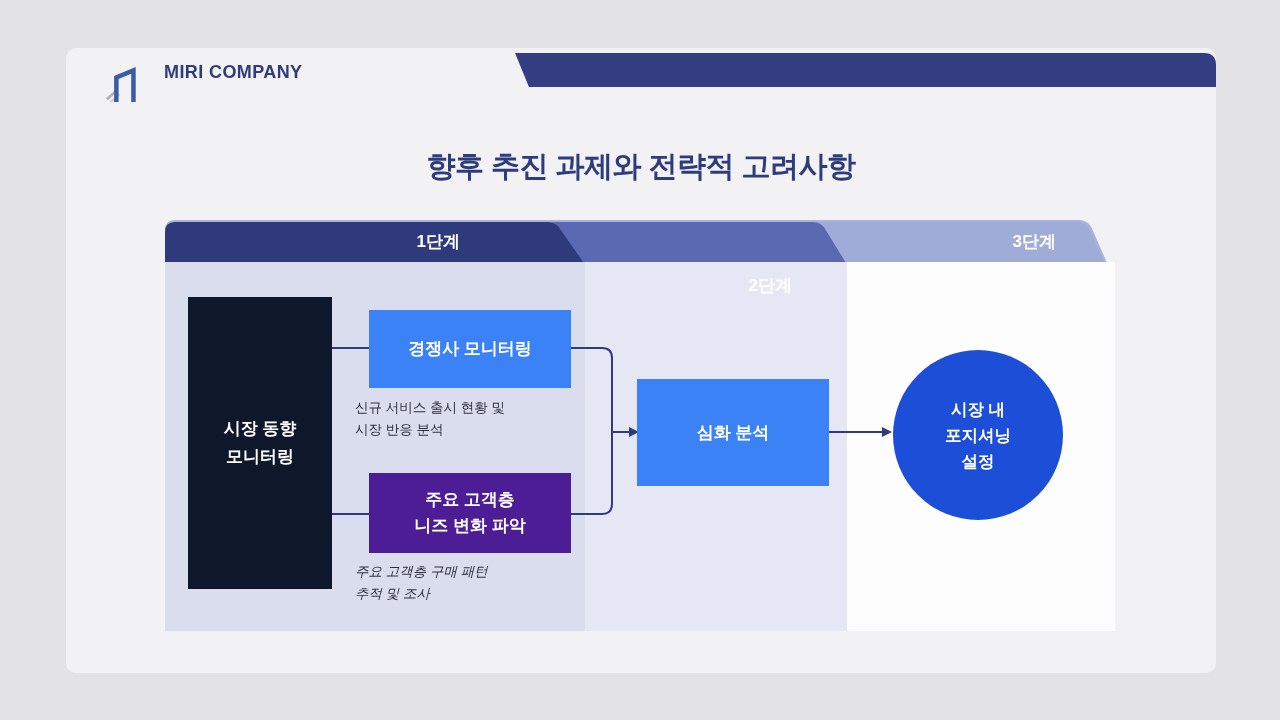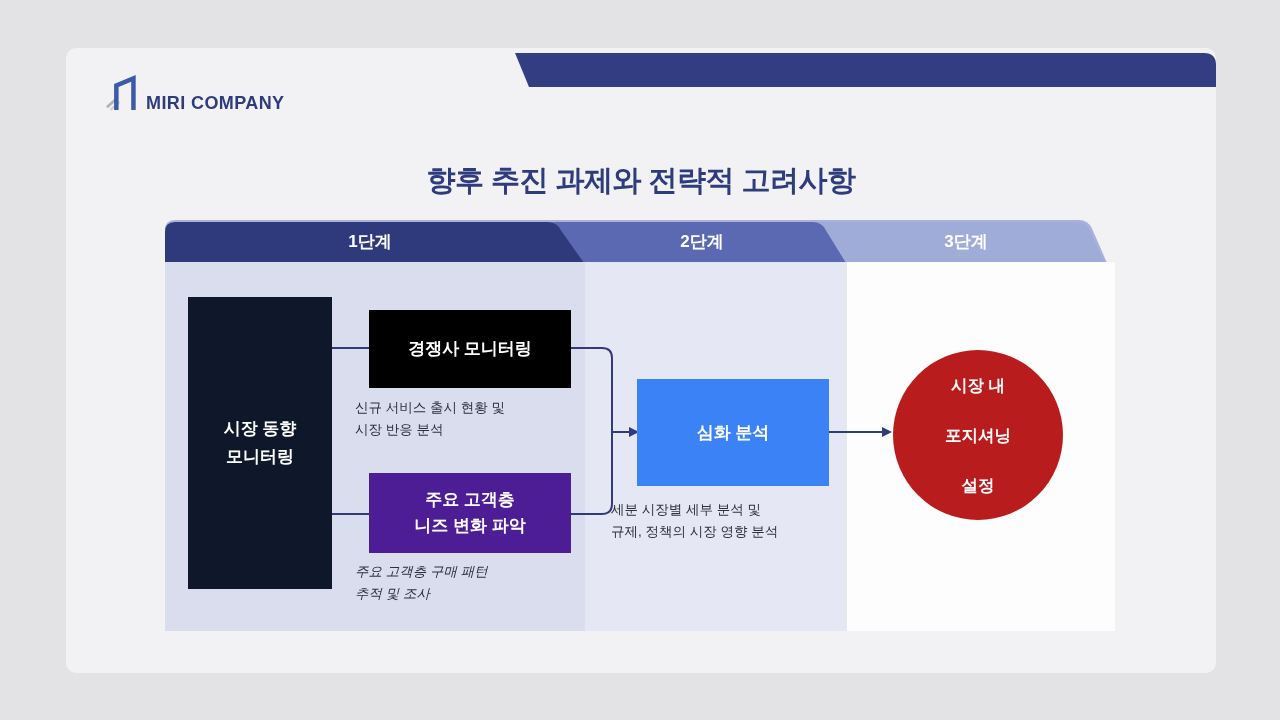--- a/index.html
+++ b/index.html
@@ -15,59 +15,59 @@
   .card {
     position:absolute; left:66px; top:48px; width:1150px; height:625px;
     background:#f2f2f4; border-radius:10px;
   }
 
   
   .overlay { position:absolute; left:0; top:0; width:1280px; height:720px; pointer-events:none; }
   .overlay.z2 { z-index:2; }
 
   
-  .logo { position:absolute; left:106px; top:70px; height:44px; display:flex; align-items:flex-end; gap:4px; z-index:3; }
+  .logo { position:absolute; left:106px; top:62px; height:44px; display:flex; align-items:flex-start; gap:22px; z-index:3; }
   .logo-text { font-size:18px; font-weight:800; letter-spacing:.4px; color:#2e3b7c; }
 
   
   .title {
     position:absolute; left:66px; top:147px; width:1150px;
     text-align:center; font-size:29px; font-weight:800; color:#2e3b7c;
-    letter-spacing:-0.5px; z-index:3;margin-top:14px;
+    letter-spacing:-0.5px; z-index:3;
   }
 
   
   .tab-label {
     position:absolute; top:228px; height:28px; width:180px;
-    text-align:center; font-size:17px; font-weight:700; color:#ffffff;
+    text-align:right; font-size:17px; font-weight:700; color:#ffffff;
     line-height:28px; z-index:4;
   }
   .tab-label.t1 { left:280px; }
-  .tab-label.t2 { left:612px; }
+  .tab-label.t2 { left:612px;margin-top:44px; }
   .tab-label.t3 { left:876px; }
 
   
   .panel { position:absolute; top:262px; height:369px; z-index:1; }
   .panel.p1 { left:165px; width:420px; background:#dadded; }
   .panel.p2 { left:585px; width:262px; background:#e5e8f4; }
   .panel.p3 { left:847px; width:268px; background:#fdfdfe; }
 
   
   .fbox {
     position:absolute; z-index:3; color:#ffffff; font-weight:700;
     display:flex; flex-direction:column; align-items:center; justify-content:center;
     text-align:center;
   }
   .fbox .ln { display:block; }
   .box-main   { left:188px; top:297px; width:144px; height:292px; background:#0f172a; font-size:17px; line-height:28px; }
-  .box-comp   { left:369px; top:310px; width:202px; height:78px;  background:#000000; font-size:17px; line-height:26px; }
+  .box-comp   { left:369px; top:310px; width:202px; height:78px;  background:#3b82f6; font-size:17px; line-height:26px; }
   .box-needs  { left:369px; top:473px; width:202px; height:80px;  background:#4c1d95; font-size:17px; line-height:26px; }
   .box-anal   { left:637px; top:379px; width:192px; height:107px; background:#3b82f6; font-size:17px; }
-  .circle-goal{ left:893px; top:350px; width:170px; height:170px; background:#b91c1c;
-                border-radius:50%; font-size:16.5px; line-height:26px;gap:24px; }
+  .circle-goal{ left:893px; top:350px; width:170px; height:170px; background:#1d4ed8;
+                border-radius:50%; font-size:16.5px; line-height:26px; }
 
   
   .desc {
     position:absolute; z-index:3; text-align:left; color:#2e2e40;
     font-size:13.5px; line-height:22px; font-weight:400;
   }
   .desc .ln { display:block; }
   .desc.d1 { left:355px; top:397px; width:230px; }
   .desc.d2 { left:355px; top:561px; width:230px;font-style:italic; }
   .desc.d3 { left:611px; top:499px; width:244px; }
@@ -140,24 +140,20 @@
     <span class="ln">니즈 변화 파악</span>
   </div>
   <div class="desc d2">
     <span class="ln">주요 고객층 구매 패턴</span>
     <span class="ln">추적 및 조사</span>
   </div>
 
   <div class="fbox box-anal">
     <span class="ln">심화 분석</span>
   </div>
-  <div class="desc d3">
-    <span class="ln">세분 시장별 세부 분석 및</span>
-    <span class="ln">규제, 정책의 시장 영향 분석</span>
-  </div>
 
   <div class="fbox circle-goal">
     <span class="ln">시장 내</span>
     <span class="ln">포지셔닝</span>
     <span class="ln">설정</span>
   </div>
 
 </div>
 
 </body></html>

